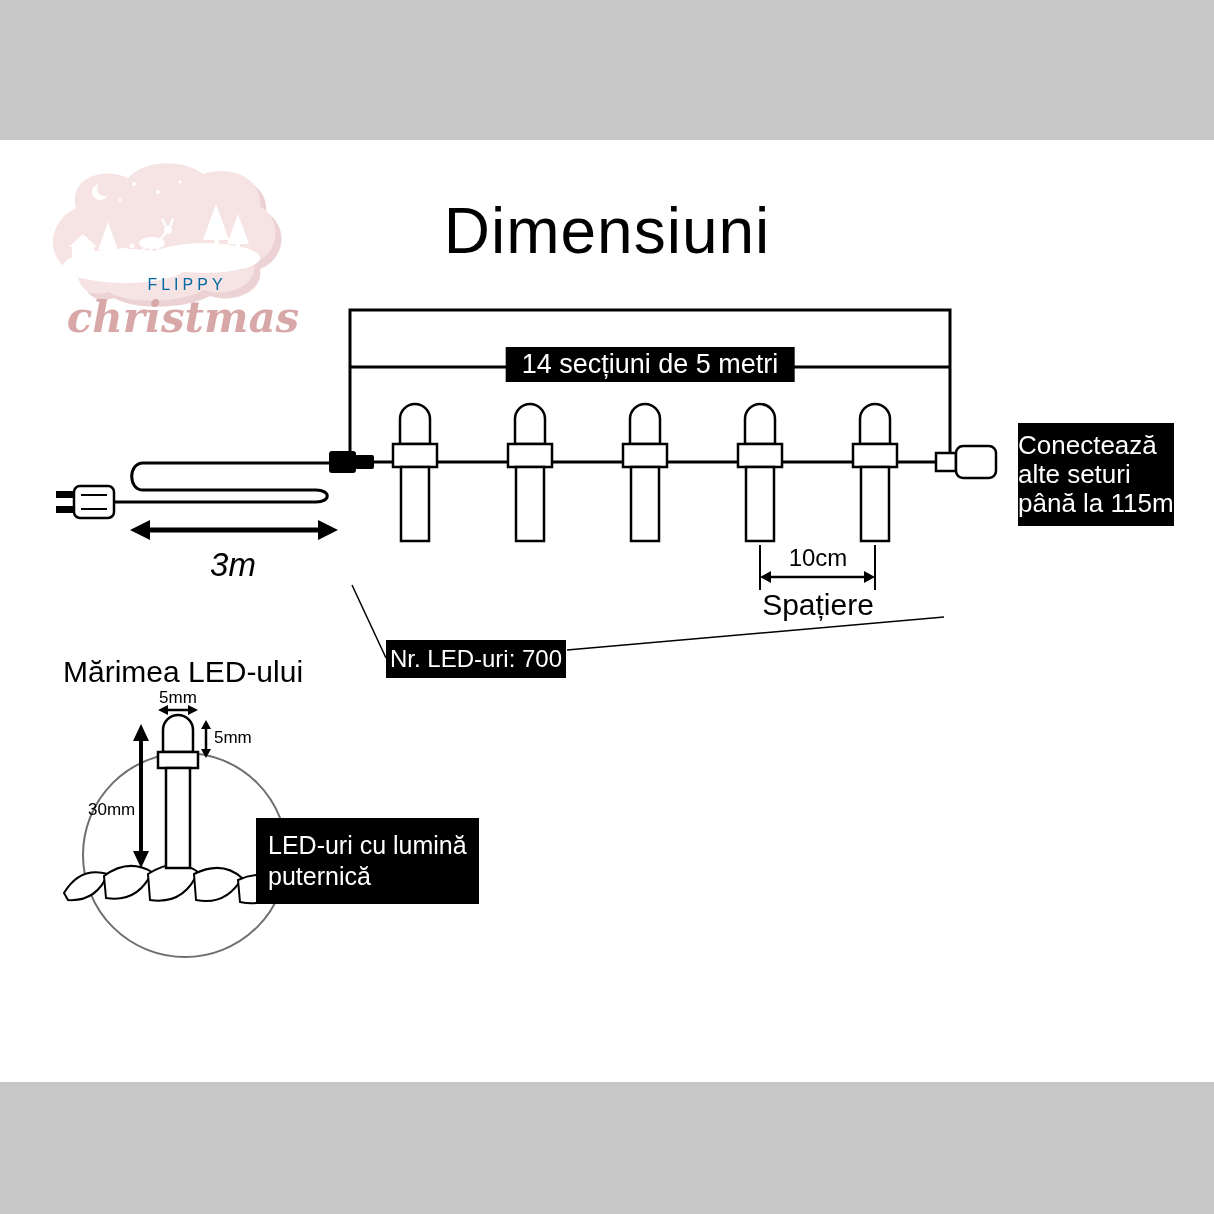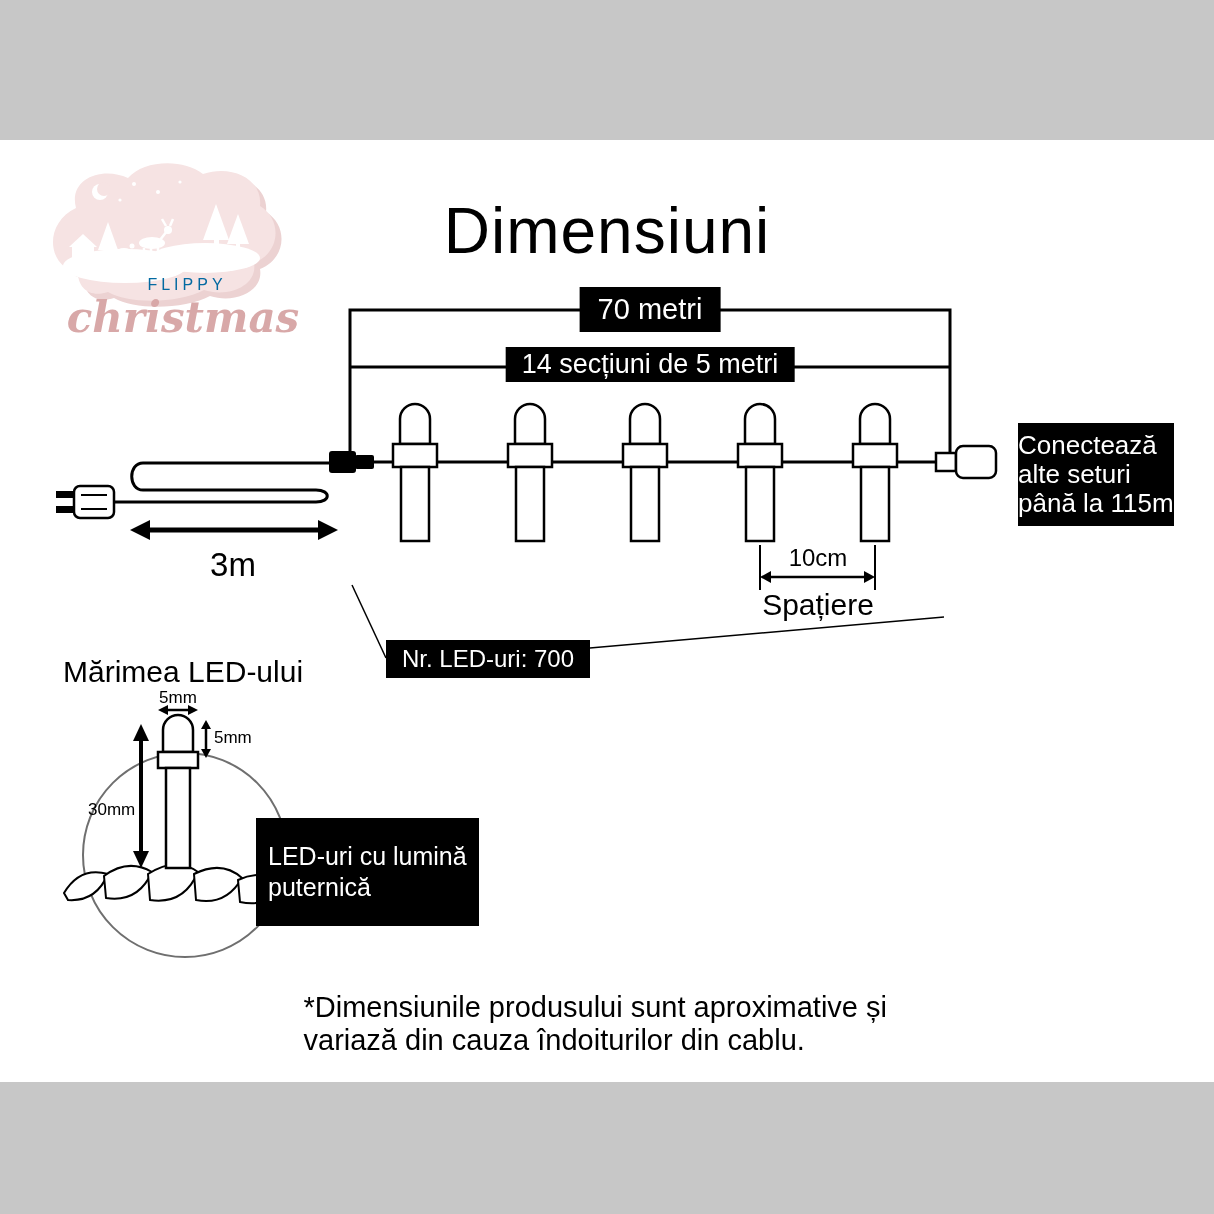--- a/index.html
+++ b/index.html
@@ -8,23 +8,23 @@
   .card{position:absolute;left:0;top:140px;width:1214px;height:942px;background:#ffffff;}
   .abs{position:absolute;}
   .ctr{transform:translateX(-50%);}
   .badge{position:absolute;background:#000000;color:#ffffff;white-space:nowrap;}
   .title{font-size:64px;font-weight:500;color:#000;letter-spacing:1px;}
   .blk{color:#000;}
   #title{left:607px;top:188px;margin-top:6px;}
   #badge-70{left:650px;top:287px;transform:translateX(-50%);font-size:29px;padding:6px 18px;}
   #badge-14{left:650px;top:347px;transform:translateX(-50%);font-size:27px;padding:2px 16px;}
   #badge-connect{left:1018px;top:423px;font-size:26px;line-height:29px;padding:8px 0;white-space:nowrap;}
-  #badge-ledcount{left:386px;top:640px;font-size:24px;padding:5px 16px;}
-  #badge-brightness{left:256px;top:818px;font-size:25px;line-height:31px;padding:23px 12px;}
-  #label-3m{left:233px;top:546px;font-size:33px;}
+  #badge-ledcount{left:386px;top:640px;font-size:24px;padding:5px 4px;}
+  #badge-brightness{left:256px;top:818px;font-size:25px;line-height:31px;padding:12px 12px;}
+  #label-3m{left:233px;top:546px;font-size:33px;font-style:italic;}
   #label-10cm{left:818px;top:544px;font-size:24px;}
   #label-spatiere{left:818px;top:588px;font-size:30px;}
   #label-marimea{left:63px;top:655px;font-size:30px;}
   #label-5mm-top{left:178px;top:688px;font-size:17px;}
   #label-5mm-side{left:214px;top:728px;font-size:17px;}
   #label-30mm{left:88px;top:800px;font-size:17px;}
   #disclaimer{left:607px;top:991px;font-size:29px;}
   #brand-top{left:187px;top:276px;font-size:16px;letter-spacing:4px;color:#0369a1;}
   #brand-script{left:183px;top:293px;font-size:42px;color:#d8a8a8;font-family:"DejaVu Serif","Liberation Serif",serif;font-style:italic;font-weight:bold;}
   svg{position:absolute;left:0;top:0;}
@@ -167,21 +167,20 @@
       <polygon points="206,758 201,749 211,749" fill="#000"></polygon>
 
       <line x1="141" y1="736" x2="141" y2="856" stroke="#000" stroke-width="4"></line>
       <polygon points="141,724 133,741 149,741" fill="#000"></polygon>
       <polygon points="141,868 133,851 149,851" fill="#000"></polygon>
     </g>
   </svg>
 
   <div class="abs ctr title" id="title">Dimensiuni</div>
 
-  <div class="badge" id="badge-70">70 metri</div>
   <div class="badge" id="badge-14">14 secțiuni de 5 metri</div>
 
   <div class="badge" id="badge-connect">
     <div>Conectează</div>
     <div>alte seturi</div>
     <div>până la 115m</div>
   </div>
 
   <div class="badge" id="badge-ledcount">Nr. LED-uri: 700</div>
 
@@ -192,18 +191,17 @@
   <div class="abs blk" id="label-marimea">Mărimea LED-ului</div>
   <div class="abs ctr blk" id="label-5mm-top">5mm</div>
   <div class="abs blk" id="label-5mm-side">5mm</div>
   <div class="abs blk" id="label-30mm">30mm</div>
 
   <div class="badge" id="badge-brightness">
     <div>LED-uri cu lumină</div>
     <div>puternică</div>
   </div>
 
-  <div class="abs ctr blk" id="disclaimer">*Dimensiunile produsului sunt aproximative și variază din cauza îndoiturilor din cablu.</div>
 
   <div class="abs ctr" id="brand-top">FLIPPY</div>
   <div class="abs ctr" id="brand-script">christmas</div>
 
 </div>
 
 </body></html>

